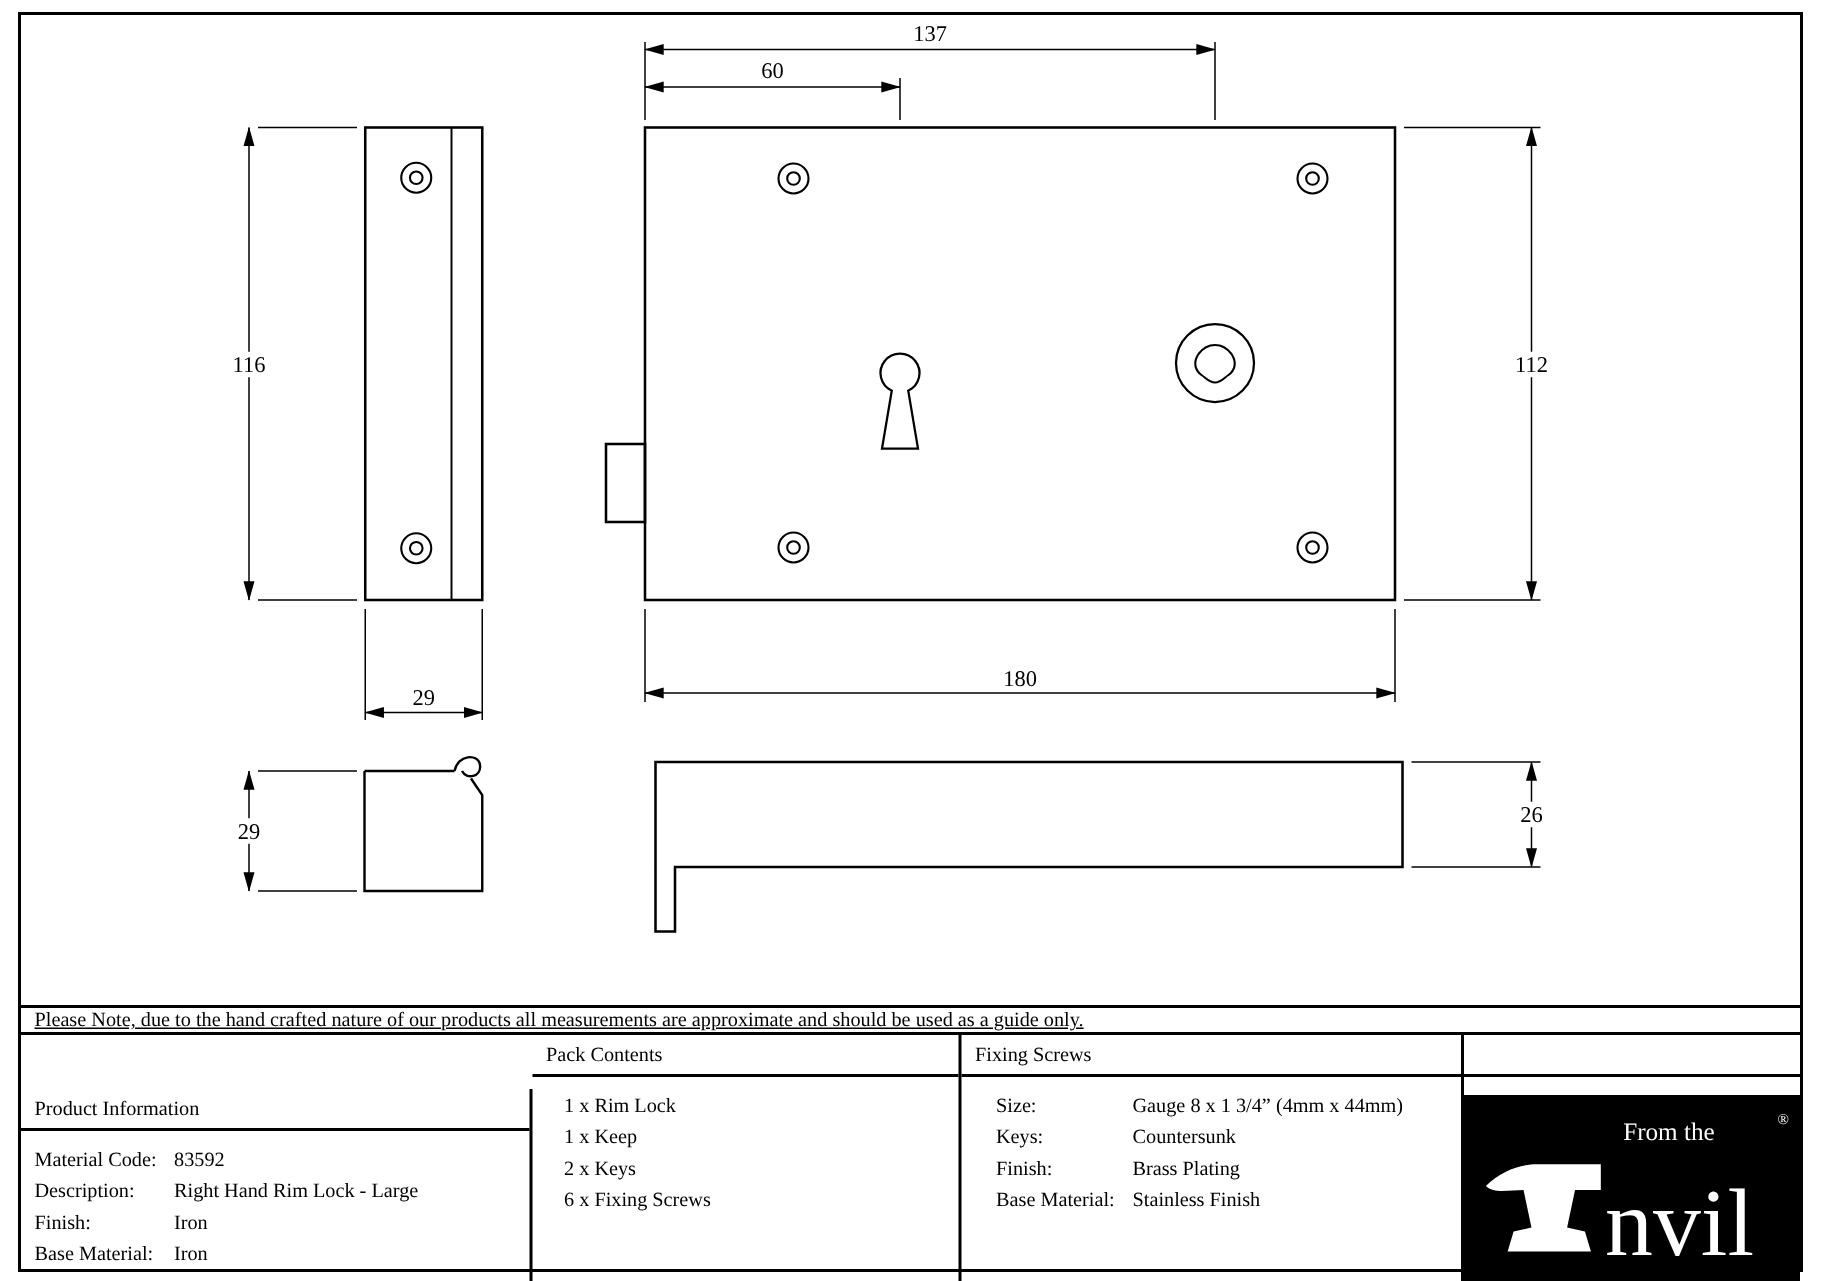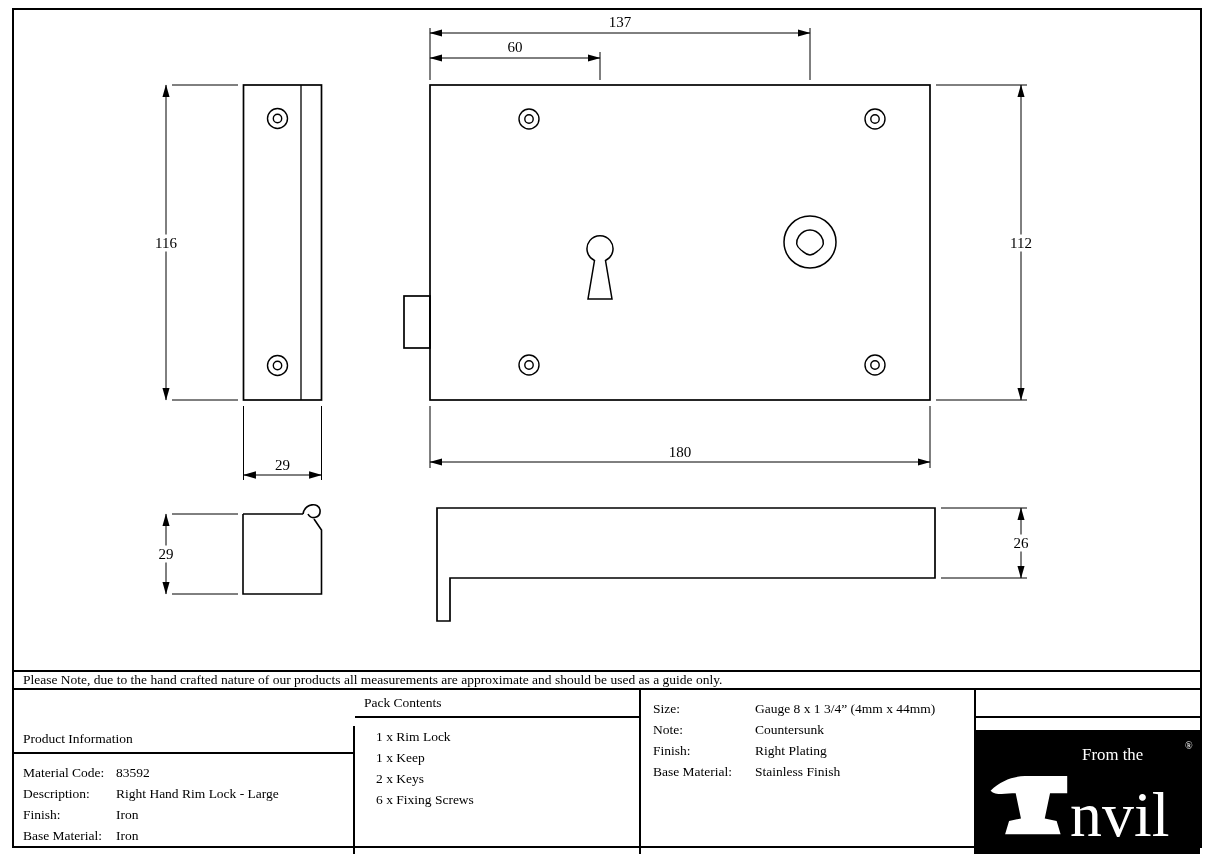--- a/index.html
+++ b/index.html
@@ -3,34 +3,34 @@
 <meta charset="utf-8">
 <style>
   * { margin:0; padding:0; box-sizing:border-box; }
   html,body { width:1214px; height:854px; background:#fff; color:#000;
               font-family:"Liberation Serif", serif; }
   .sheet { position:absolute; left:12px; top:8px; width:1190px; height:840px;
            border:2px solid #000; display:flex; flex-direction:column; background:#fff; }
   .drawing-area { height:660px; position:relative;text-decoration:underline; }
   .drawing-area svg { display:block; width:100%; height:100%; }
   .note-row { height:31px; border-top:2px solid #000; border-bottom:2px solid #000;
-              display:flex; align-items:center; padding-left:9px; font-size:13.5px; }
+              display:flex; align-items:center; padding-left:9px; font-size:13.5px;text-decoration:underline; }
   .spec-table { flex:1; display:flex; }
   .col { border-right:2px solid #000; display:flex; flex-direction:column; }
   .col:last-child { border-right:none; }
   .col-product { width:341px;margin-top:36px; }
   .col-pack    { width:286px;justify-content:center; }
   .col-fixing  { width:335px; }
   .col-logo    { flex:1;gap:12px; }
   .col-header  { height:28px; border-bottom:2px solid #000; display:flex; align-items:center;
                  padding-left:9px; font-size:13.5px; }
   .col-body    { flex:1; padding-top:8px; font-size:13.5px; }
   .kv-row { display:flex; height:21px; align-items:center; }
   .kv-label { width:102px; padding-left:9px; flex:none; }
-  .col-fixing .kv-label { width:114px; padding-left:12px; }
+  .col-fixing .kv-label { width:114px; padding-left:23px; }
   .list-item { height:21px; display:flex; align-items:center; padding-left:9px;margin-left:12px; }
   .logo-box { flex:1; background:#000; position:relative; overflow:hidden; }
   .logo-box svg { display:block; width:100%; height:100%; }
 </style>
 </head>
 <body>
 
 <div class="sheet">
 
   <div class="drawing-area">
@@ -166,32 +166,33 @@
       <div class="col-header">Pack Contents</div>
       <div class="col-body">
         <div class="list-item">1 x Rim Lock</div>
         <div class="list-item">1 x Keep</div>
         <div class="list-item">2 x Keys</div>
         <div class="list-item">6 x Fixing Screws</div>
       </div>
     </div>
 
     <div class="col col-fixing">
+      <div class="col-header">Fixing Screws</div>
       <div class="col-body">
         <div class="kv-row">
           <span class="kv-label">Size:</span>
           <span class="kv-value">Gauge 8 x 1 3/4” (4mm x 44mm)</span>
         </div>
         <div class="kv-row">
-          <span class="kv-label">Note:</span>
+          <span class="kv-label">Keys:</span>
           <span class="kv-value">Countersunk</span>
         </div>
         <div class="kv-row">
           <span class="kv-label">Finish:</span>
-          <span class="kv-value">Right Plating</span>
+          <span class="kv-value">Brass Plating</span>
         </div>
         <div class="kv-row">
           <span class="kv-label">Base Material:</span>
           <span class="kv-value">Stainless Finish</span>
         </div>
       </div>
     </div>
 
     <div class="col col-logo">
       <div class="col-header"></div>

